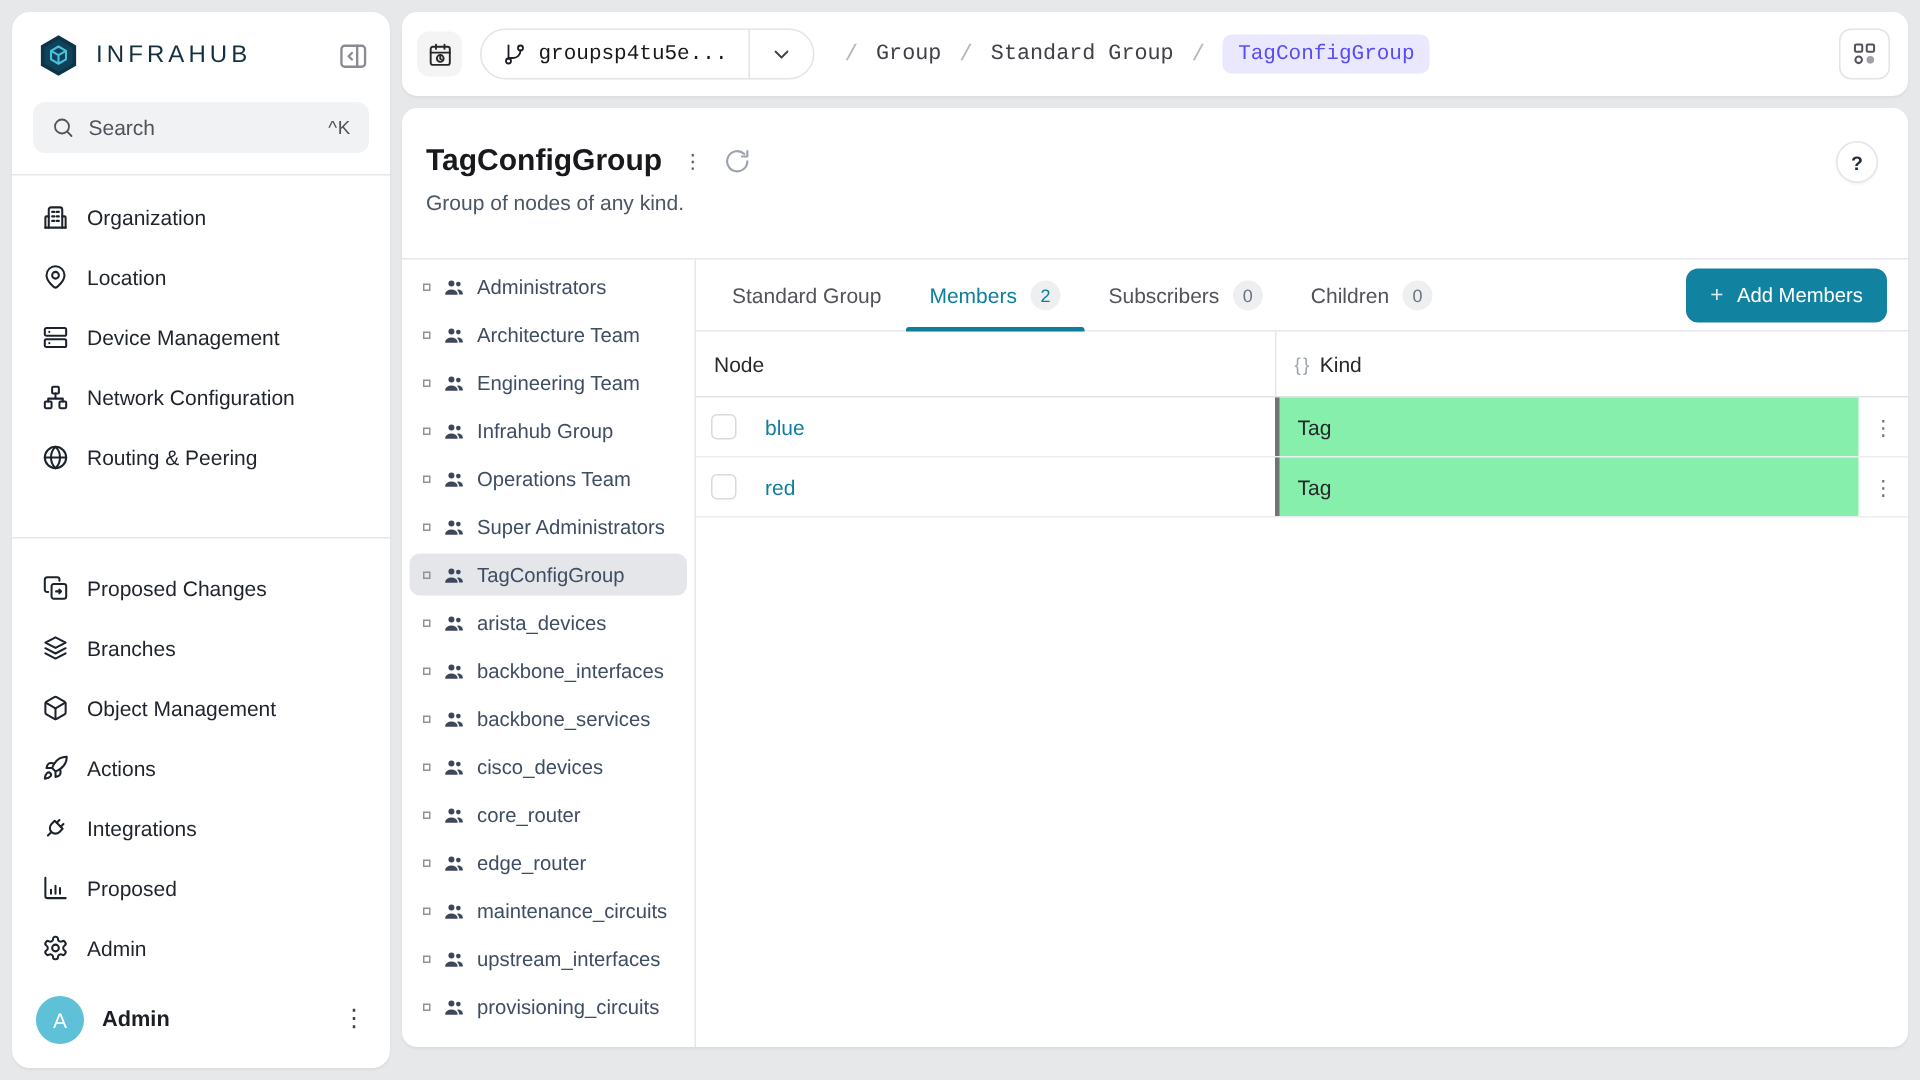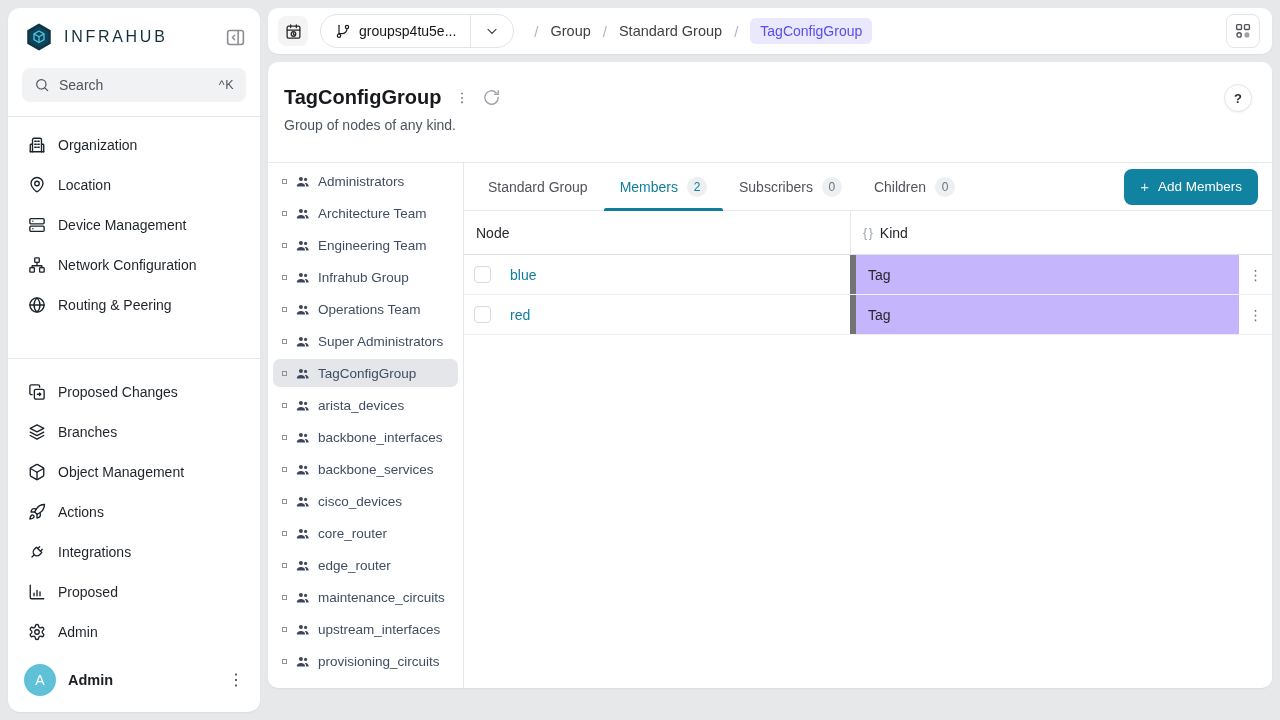--- a/index.html
+++ b/index.html
@@ -34,22 +34,22 @@
   .nav-item svg{color:#1c222b; flex:none;}
   .user-row{margin-top:auto; padding:12px 16px 16px; display:flex; align-items:center; gap:12px;}
   .avatar{width:32px;height:32px;border-radius:50%;background:var(--avatar);color:#fff;
     display:flex;align-items:center;justify-content:center;font-size:14px;}
   .user-name{font-weight:600; font-size:14.5px;}
   .kebab{color:#3f3f46; font-size:16px; background:none;border:none; line-height:1; cursor:pointer;}
   .user-row .kebab{margin-left:auto;}
 
   
   .main{flex:1; display:flex; flex-direction:column; gap:8px; min-width:0;}
-  .topbar{height:46px; background:#fff; border-radius:10px; box-shadow:0 1px 2px rgba(0,0,0,.05);
-    display:flex; align-items:center; padding:0 12px 0 10px; gap:12px; flex:none;}
+  .topbar{height:56px; background:#fff; border-radius:10px; box-shadow:0 1px 2px rgba(0,0,0,.05);
+    display:flex; align-items:center; padding:0 12px 0 10px; gap:12px; flex:none;font-family:Liberation Mono, monospace;}
   .cal-btn{width:30px;height:30px;border-radius:8px;background:#f4f4f5;border:none;
     display:flex;align-items:center;justify-content:center;color:#27272a;cursor:pointer;}
   .branch-pill{height:34px; border:1px solid #e4e4e7; border-radius:17px; display:flex;
     align-items:center; background:#fff; cursor:pointer; overflow:hidden;}
   .branch-main{display:flex;align-items:center;gap:8px;padding:0 14px;}
   .branch-label{font-size:14px;color:#18181b;}
   .pill-divider{width:1px;height:34px;background:#e4e4e7;}
   .branch-chev{width:42px;display:flex;align-items:center;justify-content:center;color:#3f3f46;}
   .breadcrumb{display:flex;align-items:center;gap:12px;margin-left:8px;font-size:14.5px;color:#3f4147;}
   .crumb-sep{color:#b3b6bc;font-size:15px;}
@@ -101,21 +101,21 @@
   .col-node{width:386px; flex:none; padding-left:12px;}
   .col-kind{flex:1; border-left:1px solid var(--border); align-self:stretch; display:flex;
     align-items:center; gap:8px; padding-left:12px;}
   .braces{color:#9ca3af; font-size:12.5px; letter-spacing:-1px;}
   .col-actions{width:33px; flex:none; align-self:stretch;}
   .trow{display:flex; height:40px; flex:none; border-bottom:1px solid #eceef0; align-items:stretch; font-size:14px;}
   .cell-node{width:386px; flex:none; display:flex; align-items:center; gap:19px; padding-left:10px;}
   .checkbox{width:17px;height:17px;border:1.5px solid #d8dadd;border-radius:4px;background:#fff;
     flex:none; cursor:pointer;}
   .node-link{color:var(--accent); font-weight:500; text-decoration:none; cursor:pointer;}
-  .cell-kind{flex:1; background:#c4b5fd; border-left:6px solid #737373; display:flex;
+  .cell-kind{flex:1; background:#86efac; border-left:3px solid #737373; display:flex;
     align-items:center; padding-left:12px; color:#26282c;}
   .cell-actions{width:33px; flex:none; display:flex; align-items:center; justify-content:center;}
   .cell-actions .kebab{color:#71717a; font-size:14px;}
 </style>
 </head>
 <body>
 
 <aside class="sidebar">
   <div class="side-top">
     <span>

